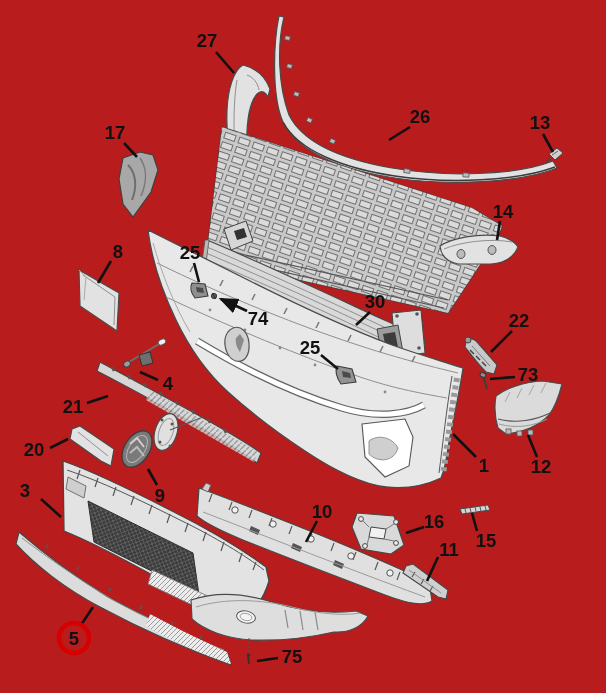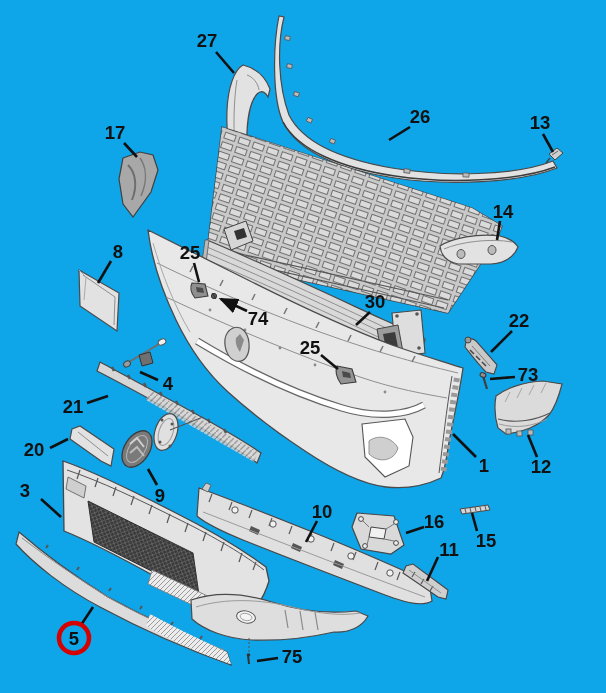--- a/index.html
+++ b/index.html
@@ -1,16 +1,16 @@
 <!DOCTYPE html>
 <html><head>
 <meta charset="utf-8">
 <style>
   html,body{margin:0;padding:0;background:#ffffff;}
-  .stage{position:relative;width:606px;height:693px;background:#0ea5e9;overflow:hidden;}
+  .stage{position:relative;width:606px;height:693px;background:#b91c1c;overflow:hidden;}
   svg{position:absolute;left:0;top:0;}
   .callout{font:700 18.5px "Liberation Sans", sans-serif;fill:#111111;}
   .outline{stroke:#4a4a4a;stroke-width:1.2;fill:#e2e2e2;}
   .inner{stroke:#8f8f8f;stroke-width:1;fill:none;}
 </style>
 </head>
 <body>
 
 <div class="stage">
 <svg id="diagram-svg" width="606" height="693" viewBox="0 0 606 693">

